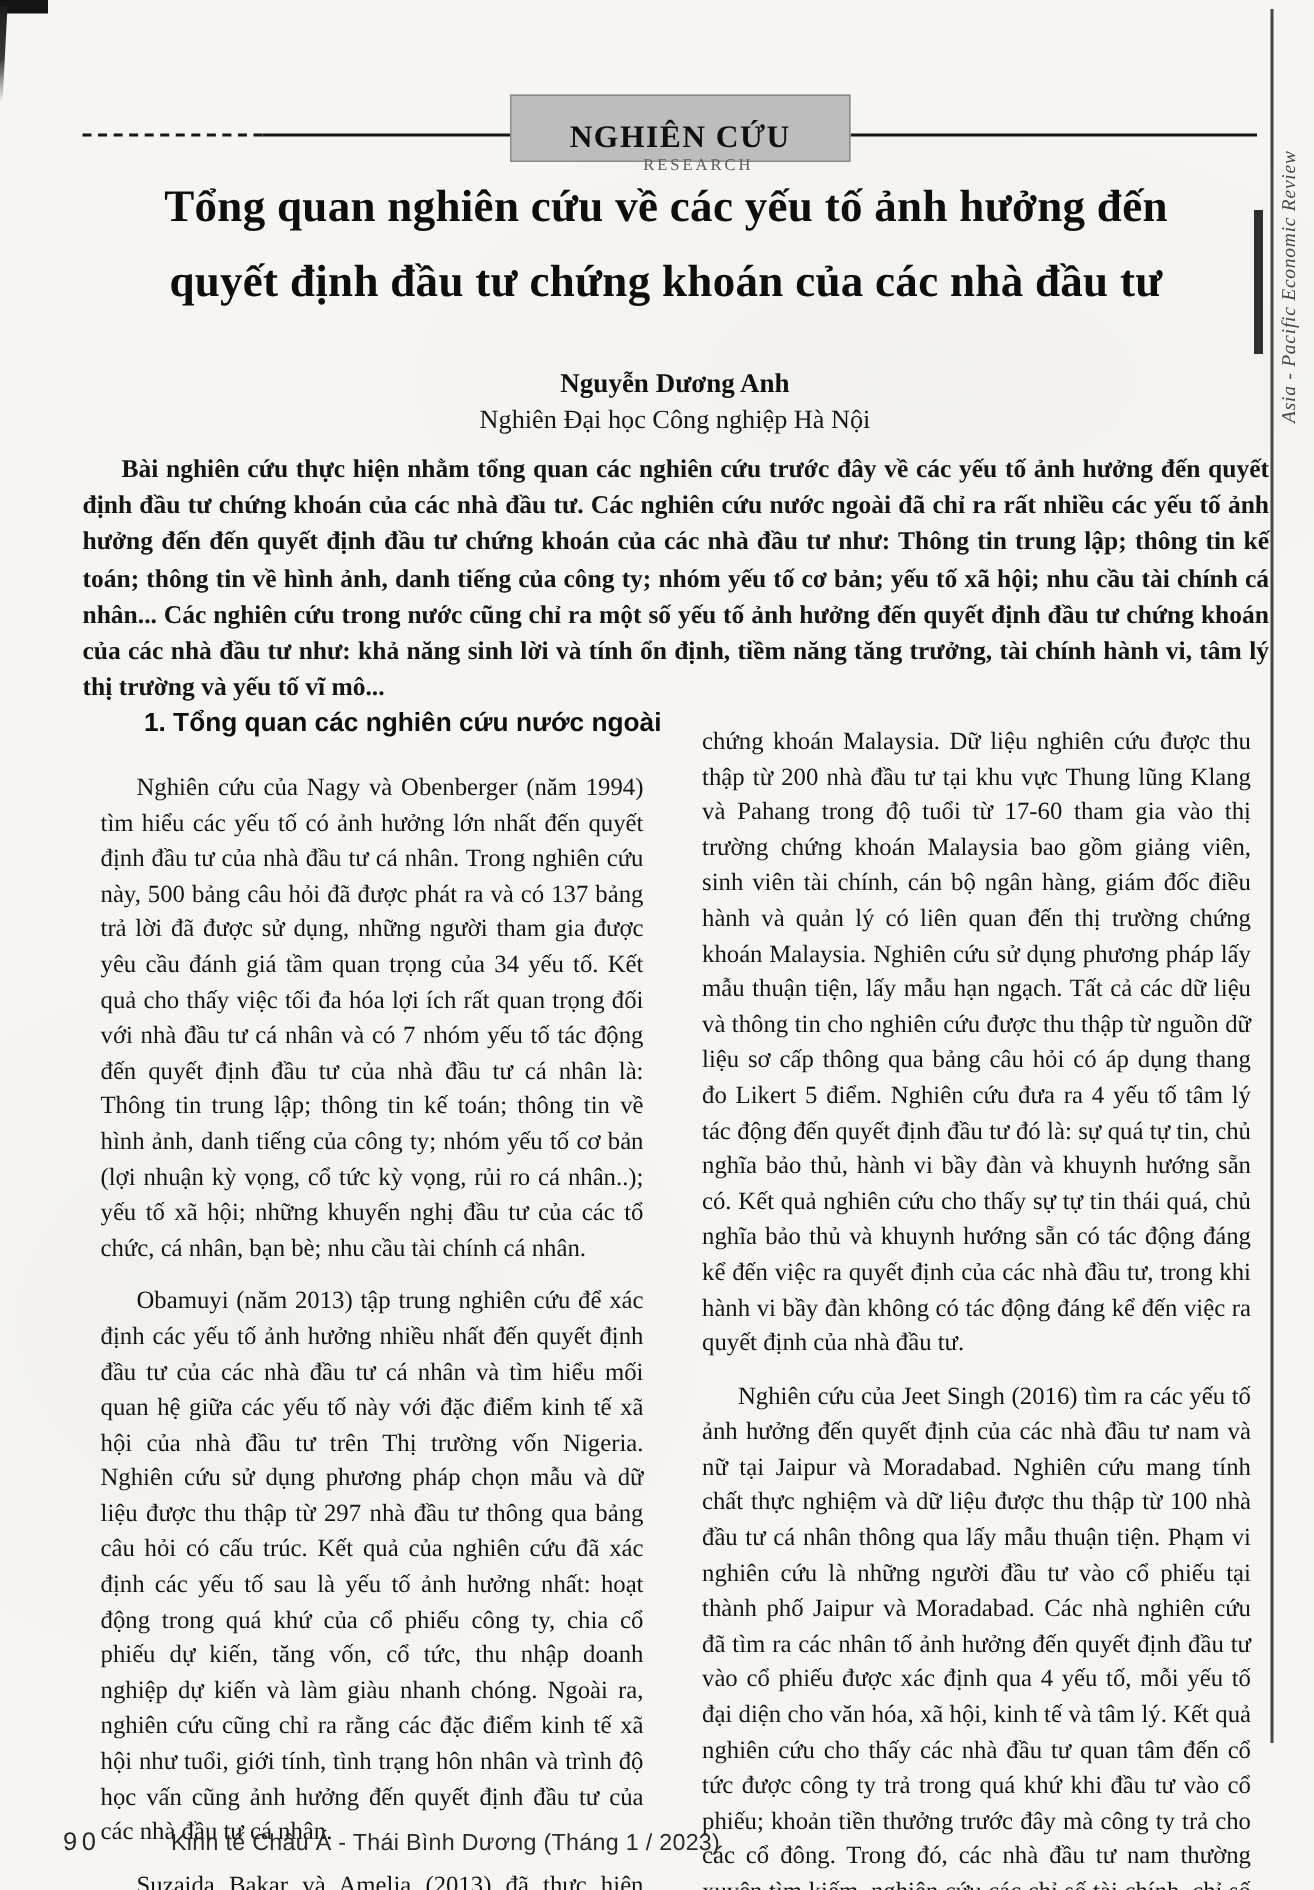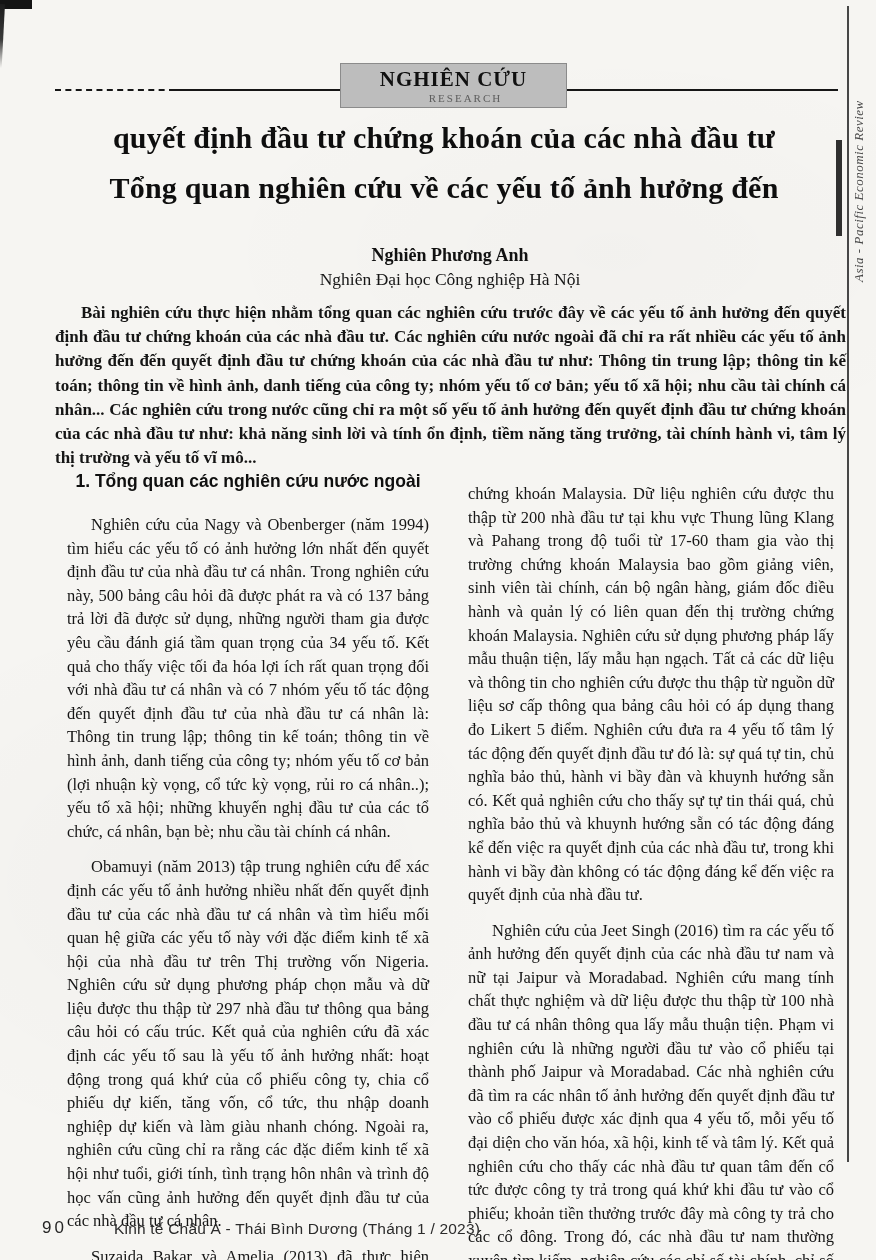--- a/index.html
+++ b/index.html
@@ -27,21 +27,21 @@
   
   .rule { position:absolute; top:89px; height:0; border-top:2.5px solid #161616; }
   .rule-left-dashed { left:55px; width:120px; border-top-style:dashed; border-top-width:2px; }
   .rule-left  { left:175px; width:165px; }
   .rule-right { left:567px; width:271px; }
   .section-box {
     position:absolute; left:340px; top:63px; width:227px; height:45px;
     background:#bdbdbd; border:1px solid #8b8b8b;
     text-align:center; z-index:2;
   }
-  .section-box .vi { font-weight:bold; font-size:21px; letter-spacing:1px; color:#101010; line-height:26px; padding-top:2px; }
+  .section-box .vi { font-weight:bold; font-size:21px; letter-spacing:1px; color:#101010; line-height:26px; padding-top:14px; }
   .section-box .en { font-family:Liberation Serif, serif; font-size:11px; letter-spacing:2px; color:#5d5d5d; line-height:13px;margin-left:24px; }
 
   
   .v-rule { position:absolute; left:847px; top:6px; width:2px; height:1156px; background:#474747; }
   .side-label {
     position:absolute; left:851px; top:86px; height:210px; width:22px;
     writing-mode:vertical-rl; transform:rotate(180deg);
     font-style:italic; font-size:13px; letter-spacing:0.5px; color:#474747;
     text-align:center; white-space:nowrap;
   }
@@ -57,21 +57,21 @@
   .abstract { position:absolute; left:55px; top:301px; width:791px;
     font-size:17px; line-height:24.2px; text-align:justify; text-indent:26px; color:#151515;font-weight:bold; }
 
   
   .col { position:absolute; top:470px; font-size:16.5px; line-height:23.6px; text-align:justify; color:#151515; }
   .col-left  { left:55px;  width:386px; }
   .col-right { left:456px; width:390px; }
   .col p { text-indent:24px; margin:12px; }
   .col p.no-indent { text-indent:0; }
   .sec-heading { font-family:"Liberation Sans", sans-serif; font-weight:bold;
-    font-size:17.5px; line-height:22px; color:#0f0f0f; margin-bottom:21px; text-align:center; }
+    font-size:17.5px; line-height:22px; color:#0f0f0f; margin-bottom:21px; text-align:right; }
 
   
   .footer-pageno { position:absolute; left:42px; top:1218px;
     font-family:"Liberation Sans", sans-serif; font-size:17px; letter-spacing:3px; color:#262626; }
   .footer-journal { position:absolute; left:114px; top:1220px;
     font-family:"Liberation Sans", sans-serif; font-size:15.5px; color:#2b2b2b; letter-spacing:0.2px; }
 </style>
 </head>
 <body>
 
@@ -86,26 +86,26 @@
   <div class="rule rule-right"></div>
   <div class="section-box">
     <div class="vi">NGHIÊN CỨU</div>
     <div class="en">RESEARCH</div>
   </div>
 
   <div class="v-rule"></div>
   <div class="side-label">Asia - Pacific Economic Review</div>
 
   <div class="title">
+    <div>Tổng quan nghiên cứu về các yếu tố ảnh hưởng đến</div>
     <div>quyết định đầu tư chứng khoán của các nhà đầu tư</div>
-    <div>Tổng quan nghiên cứu về các yếu tố ảnh hưởng đến</div>
   </div>
 
   <div class="byline">
-    <div class="author">Nghiên Phương Anh</div>
+    <div class="author">Nguyễn Dương Anh</div>
     <div class="affiliation">Nghiên Đại học Công nghiệp Hà Nội</div>
   </div>
 
   <div class="abstract">Bài nghiên cứu thực hiện nhằm tổng quan các nghiên cứu trước đây về các yếu tố ảnh hưởng đến quyết định đầu tư chứng khoán của các nhà đầu tư. Các nghiên cứu nước ngoài đã chỉ ra rất nhiều các yếu tố ảnh hưởng đến đến quyết định đầu tư chứng khoán của các nhà đầu tư như: Thông tin trung lập; thông tin kế toán; thông tin về hình ảnh, danh tiếng của công ty; nhóm yếu tố cơ bản; yếu tố xã hội;  nhu cầu tài chính cá nhân... Các nghiên cứu trong nước cũng chỉ ra một số yếu tố ảnh hưởng đến quyết định đầu tư chứng khoán của các nhà đầu tư như: khả năng sinh lời và tính ổn định, tiềm năng tăng trưởng, tài chính hành vi, tâm lý thị trường và yếu tố vĩ mô...</div>
 
   <div class="col col-left">
     <div class="sec-heading">1. Tổng quan các nghiên cứu nước ngoài</div>
     <p>Nghiên cứu của Nagy và Obenberger (năm 1994) tìm hiểu các yếu tố có ảnh hưởng lớn nhất đến quyết định đầu tư của nhà đầu tư cá nhân. Trong nghiên cứu này, 500 bảng câu hỏi đã được phát ra và có 137 bảng trả lời đã được sử dụng, những người tham gia được yêu cầu đánh giá tầm quan trọng của 34 yếu tố. Kết quả cho thấy việc tối đa hóa lợi ích rất quan trọng đối với nhà đầu tư cá nhân và có 7 nhóm yếu tố tác động đến quyết định đầu tư của nhà đầu tư cá nhân là: Thông tin trung lập; thông tin kế toán; thông tin về hình ảnh, danh tiếng của công ty; nhóm yếu tố cơ bản (lợi nhuận kỳ vọng, cổ tức kỳ vọng, rủi ro cá nhân..); yếu tố xã hội; những khuyến nghị đầu tư của các tổ chức, cá nhân, bạn bè; nhu cầu tài chính cá nhân.</p>
     <p>Obamuyi (năm 2013) tập trung nghiên cứu để xác định các yếu tố ảnh hưởng nhiều nhất đến quyết định đầu tư của các nhà đầu tư cá nhân và tìm hiểu mối quan hệ giữa các yếu tố này với đặc điểm kinh tế xã hội của nhà đầu tư trên Thị trường vốn Nigeria. Nghiên cứu sử dụng phương pháp chọn mẫu và dữ liệu được thu thập từ 297 nhà đầu tư thông qua bảng câu hỏi có cấu trúc. Kết quả của nghiên cứu đã xác định các yếu tố sau là yếu tố ảnh hưởng nhất: hoạt động trong quá khứ của cổ phiếu công ty, chia cổ phiếu dự kiến, tăng vốn, cổ tức, thu nhập doanh nghiệp dự kiến và làm giàu nhanh chóng. Ngoài ra, nghiên cứu cũng chỉ ra rằng các đặc điểm kinh tế xã hội như tuổi, giới tính, tình trạng hôn nhân và trình độ học vấn cũng ảnh hưởng đến quyết định đầu tư của các nhà đầu tư cá nhân.</p>
     <p>Suzaida Bakar và Amelia (2013) đã thực hiện nghiên cứu tác động của các yếu tố tâm lý đến việc đưa ra quyết định của các nhà đầu tư trên thị trường</p>

